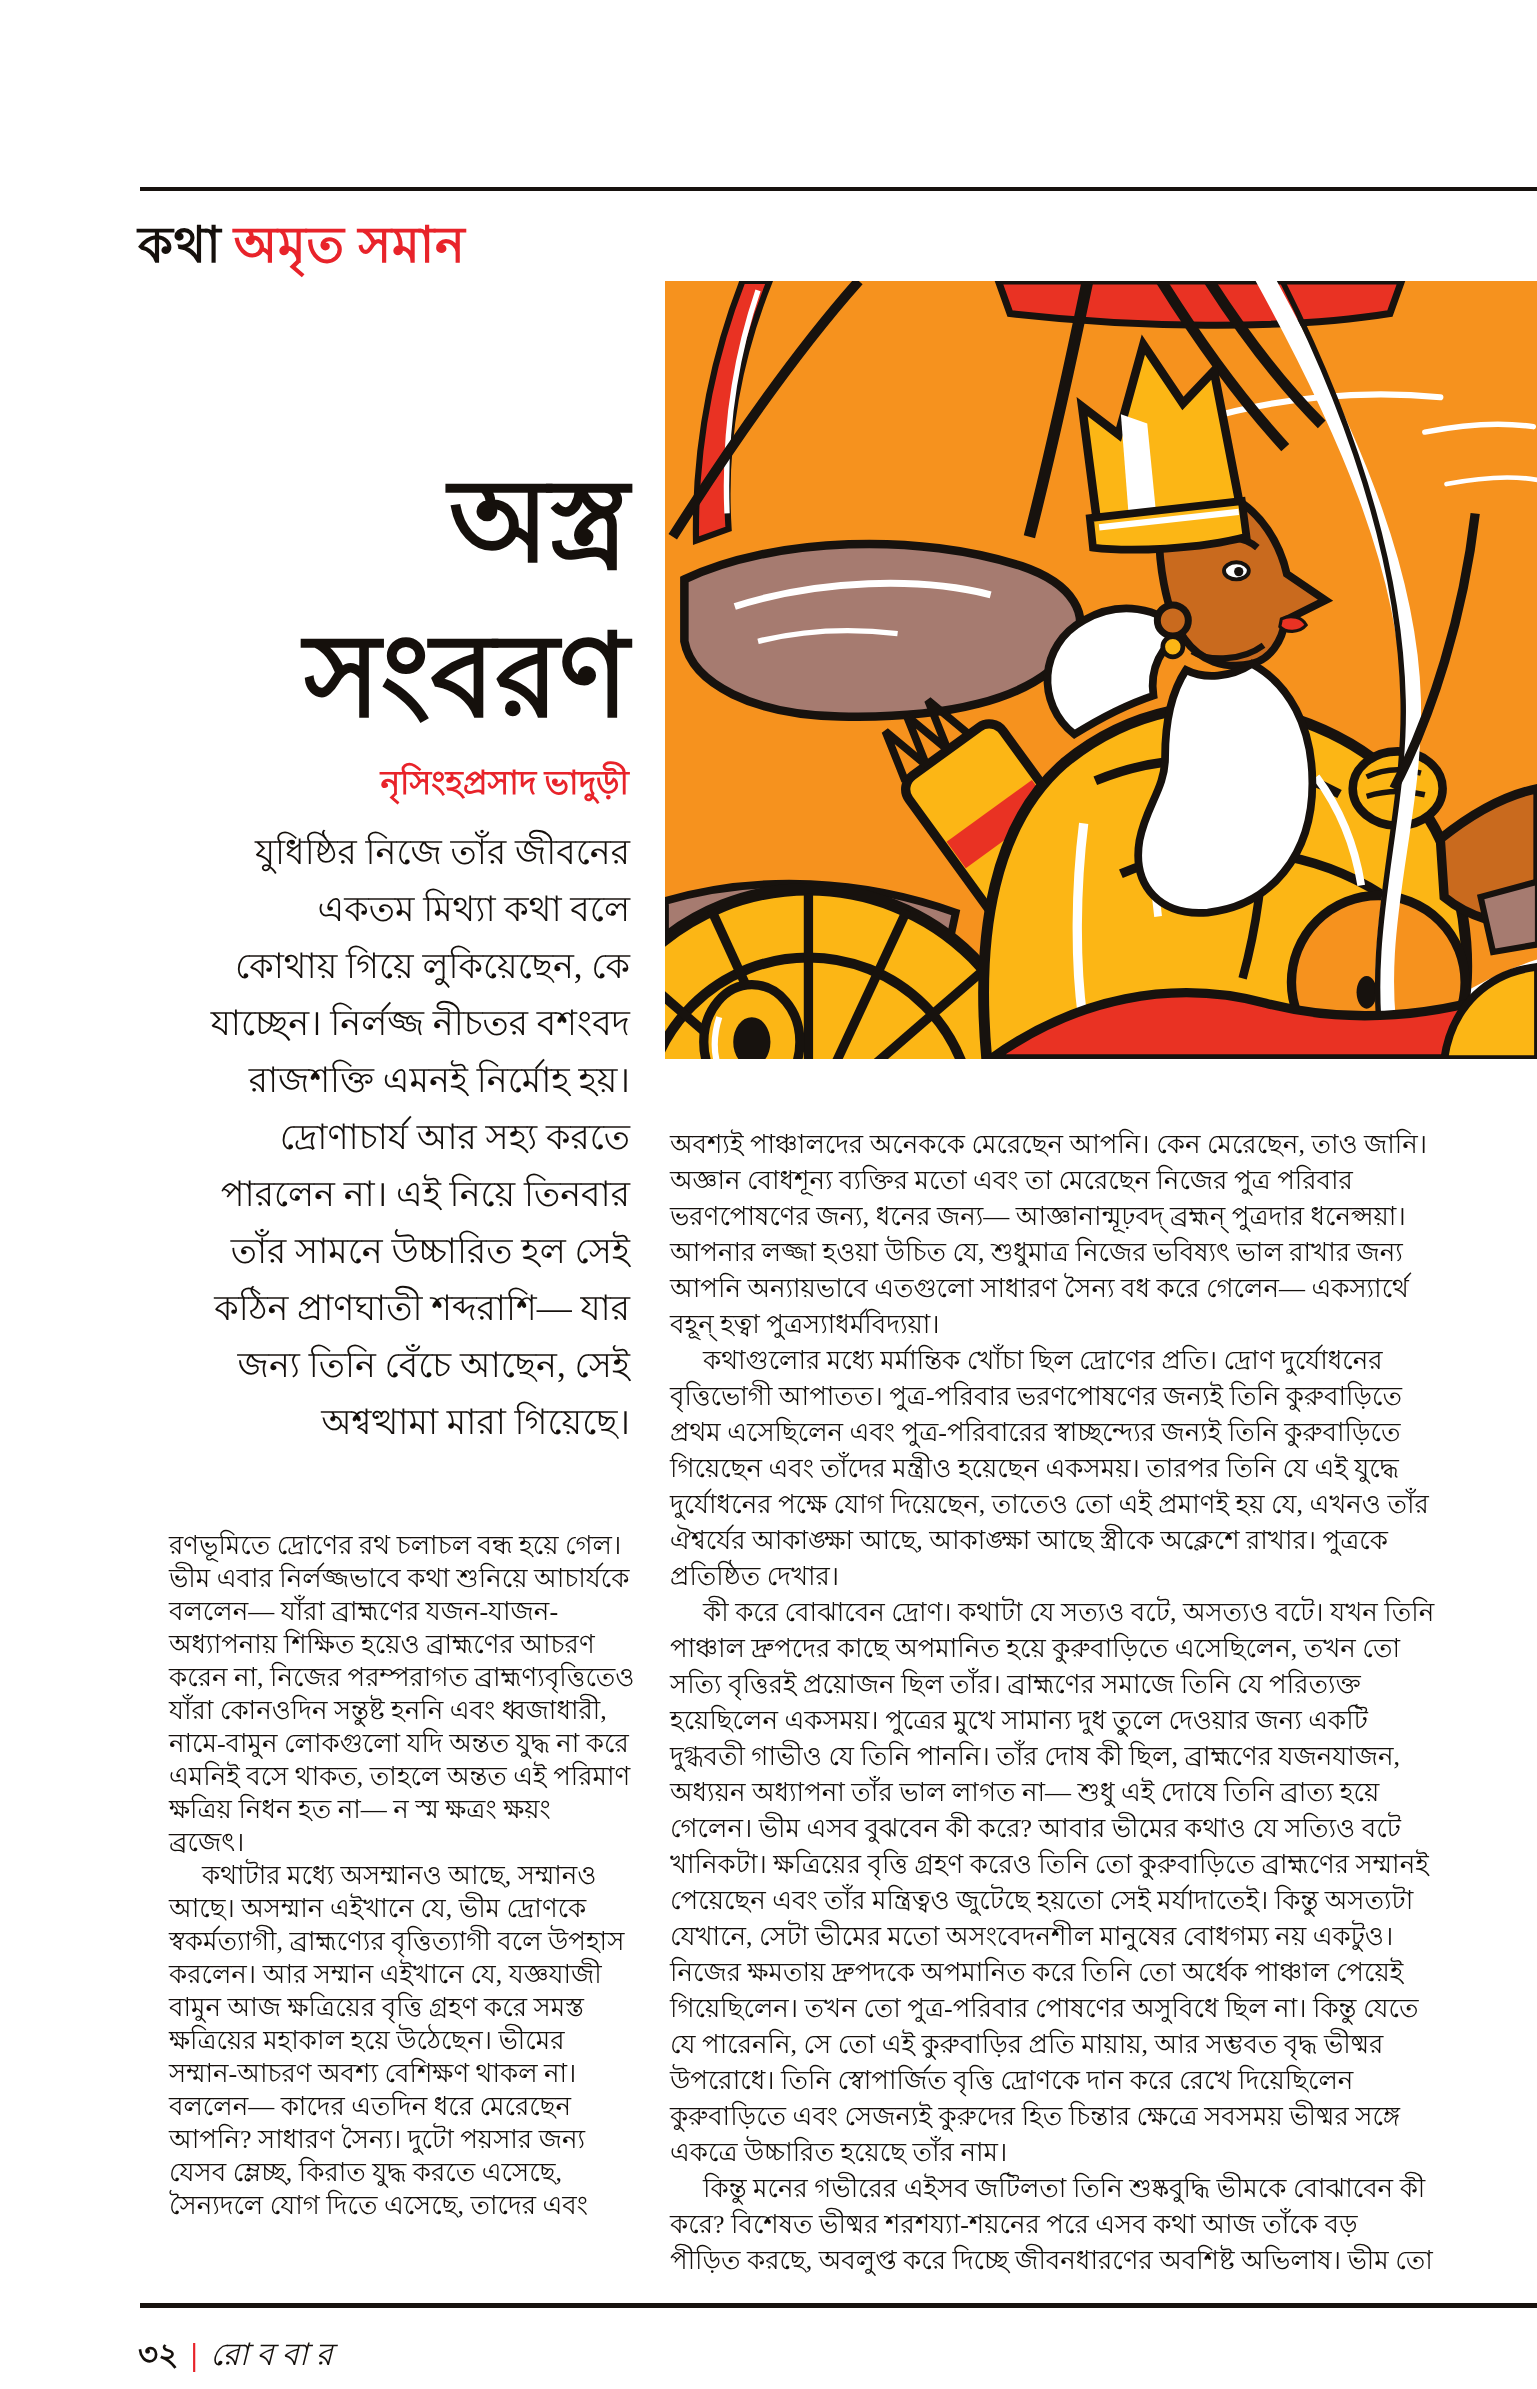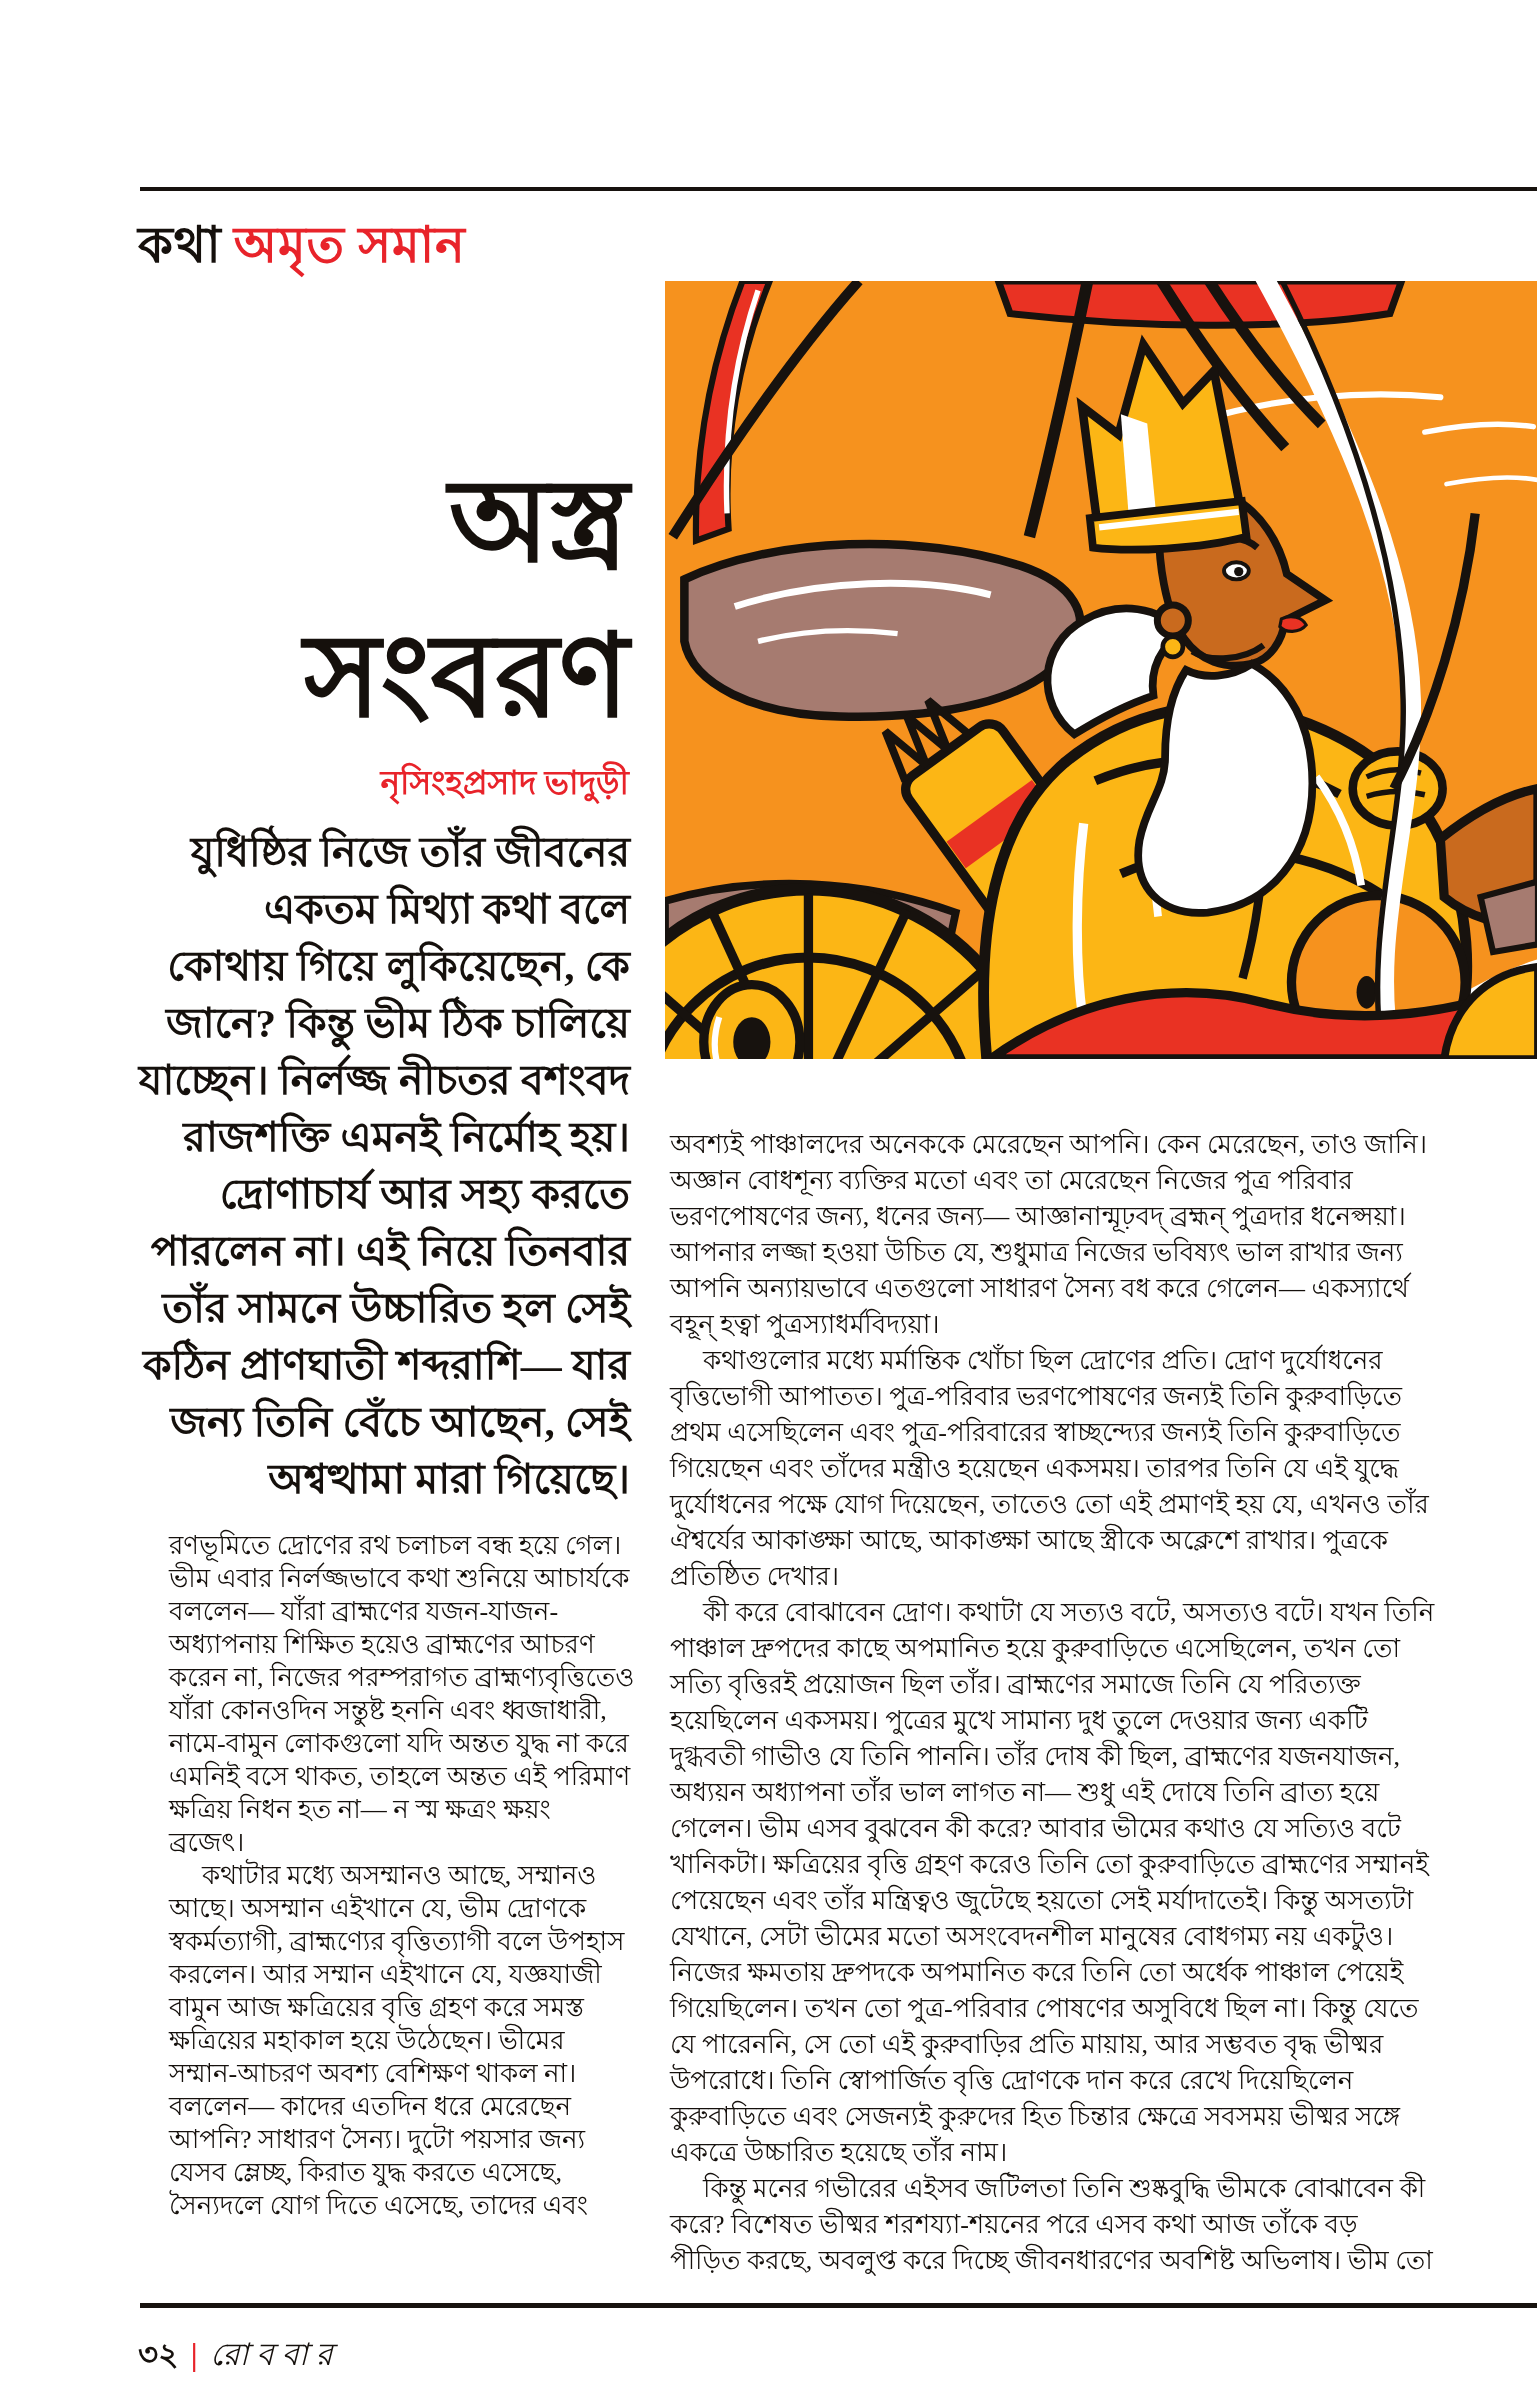--- a/index.html
+++ b/index.html
@@ -8,21 +8,21 @@
   .rule{position:absolute;background:#17120e;}
   .top-rule{left:140px;top:143px;width:1398px;height:3.9px;}
   .bottom-rule{left:140px;top:2259px;width:1398px;height:4.7px;}
   .section-header{position:absolute;left:138px;top:163px;font-size:50px;font-weight:bold;white-space:nowrap;letter-spacing:0.8px;}
   .hdr-red{color:var(--accent);margin-left:12.4px;}
   .illustration{position:absolute;left:665px;top:237px;width:873px;height:778px;display:block;}
   .title-block{position:absolute;left:85px;top:401px;width:544px;text-align:right;}
   .title-line{font-size:116px;line-height:155px;font-weight:bold;white-space:nowrap;}
   .author{font-size:33px;line-height:57px;font-weight:bold;color:var(--accent);white-space:nowrap;}
   .lede{position:absolute;left:78px;top:780px;width:552px;text-align:right;}
-  .lede-line{font-size:41px;line-height:57px;font-weight:bold;white-space:nowrap;}
+  .lede-line{font-size:35px;line-height:57px;font-weight:normal;white-space:nowrap;}
   .col{position:absolute;}
   .col-left{left:169px;top:1485px;width:465px;}
   .col-right{left:670px;top:1083px;width:787px;}
   .bline{font-size:26px;line-height:33px;white-space:nowrap;}
   .col-right .bline{line-height:36px;}
   .indent{padding-left:33px;}
   .footer{position:absolute;left:138px;top:2286px;font-size:31px;font-weight:bold;white-space:nowrap;}
   .footer .sep{color:var(--accent);margin:0 12.4px;}
   .footer .mag{letter-spacing:7.8px;font-weight:normal;font-style:italic;}
 </style>
@@ -131,21 +131,20 @@
   <div class="title-block">
     <div class="title-line">অস্ত্র</div>
     <div class="title-line">সংবরণ</div>
     <div class="author">নৃসিংহপ্রসাদ ভাদুড়ী</div>
   </div>
 
   <div class="lede" id="lede">
       <div class="lede-line">যুধিষ্ঠির নিজে তাঁর জীবনের</div>
       <div class="lede-line">একতম মিথ্যা কথা বলে</div>
       <div class="lede-line">কোথায় গিয়ে লুকিয়েছেন, কে</div>
-      <div class="lede-line">জানে? কিন্তু ভীম ঠিক চালিয়ে</div>
       <div class="lede-line">যাচ্ছেন। নির্লজ্জ নীচতর বশংবদ</div>
       <div class="lede-line">রাজশক্তি এমনই নির্মোহ হয়।</div>
       <div class="lede-line">দ্রোণাচার্য আর সহ্য করতে</div>
       <div class="lede-line">পারলেন না। এই নিয়ে তিনবার</div>
       <div class="lede-line">তাঁর সামনে উচ্চারিত হল সেই</div>
       <div class="lede-line">কঠিন প্রাণঘাতী শব্দরাশি— যার</div>
       <div class="lede-line">জন্য তিনি বেঁচে আছেন, সেই</div>
       <div class="lede-line">অশ্বত্থামা মারা গিয়েছে।</div>
     </div>
 

